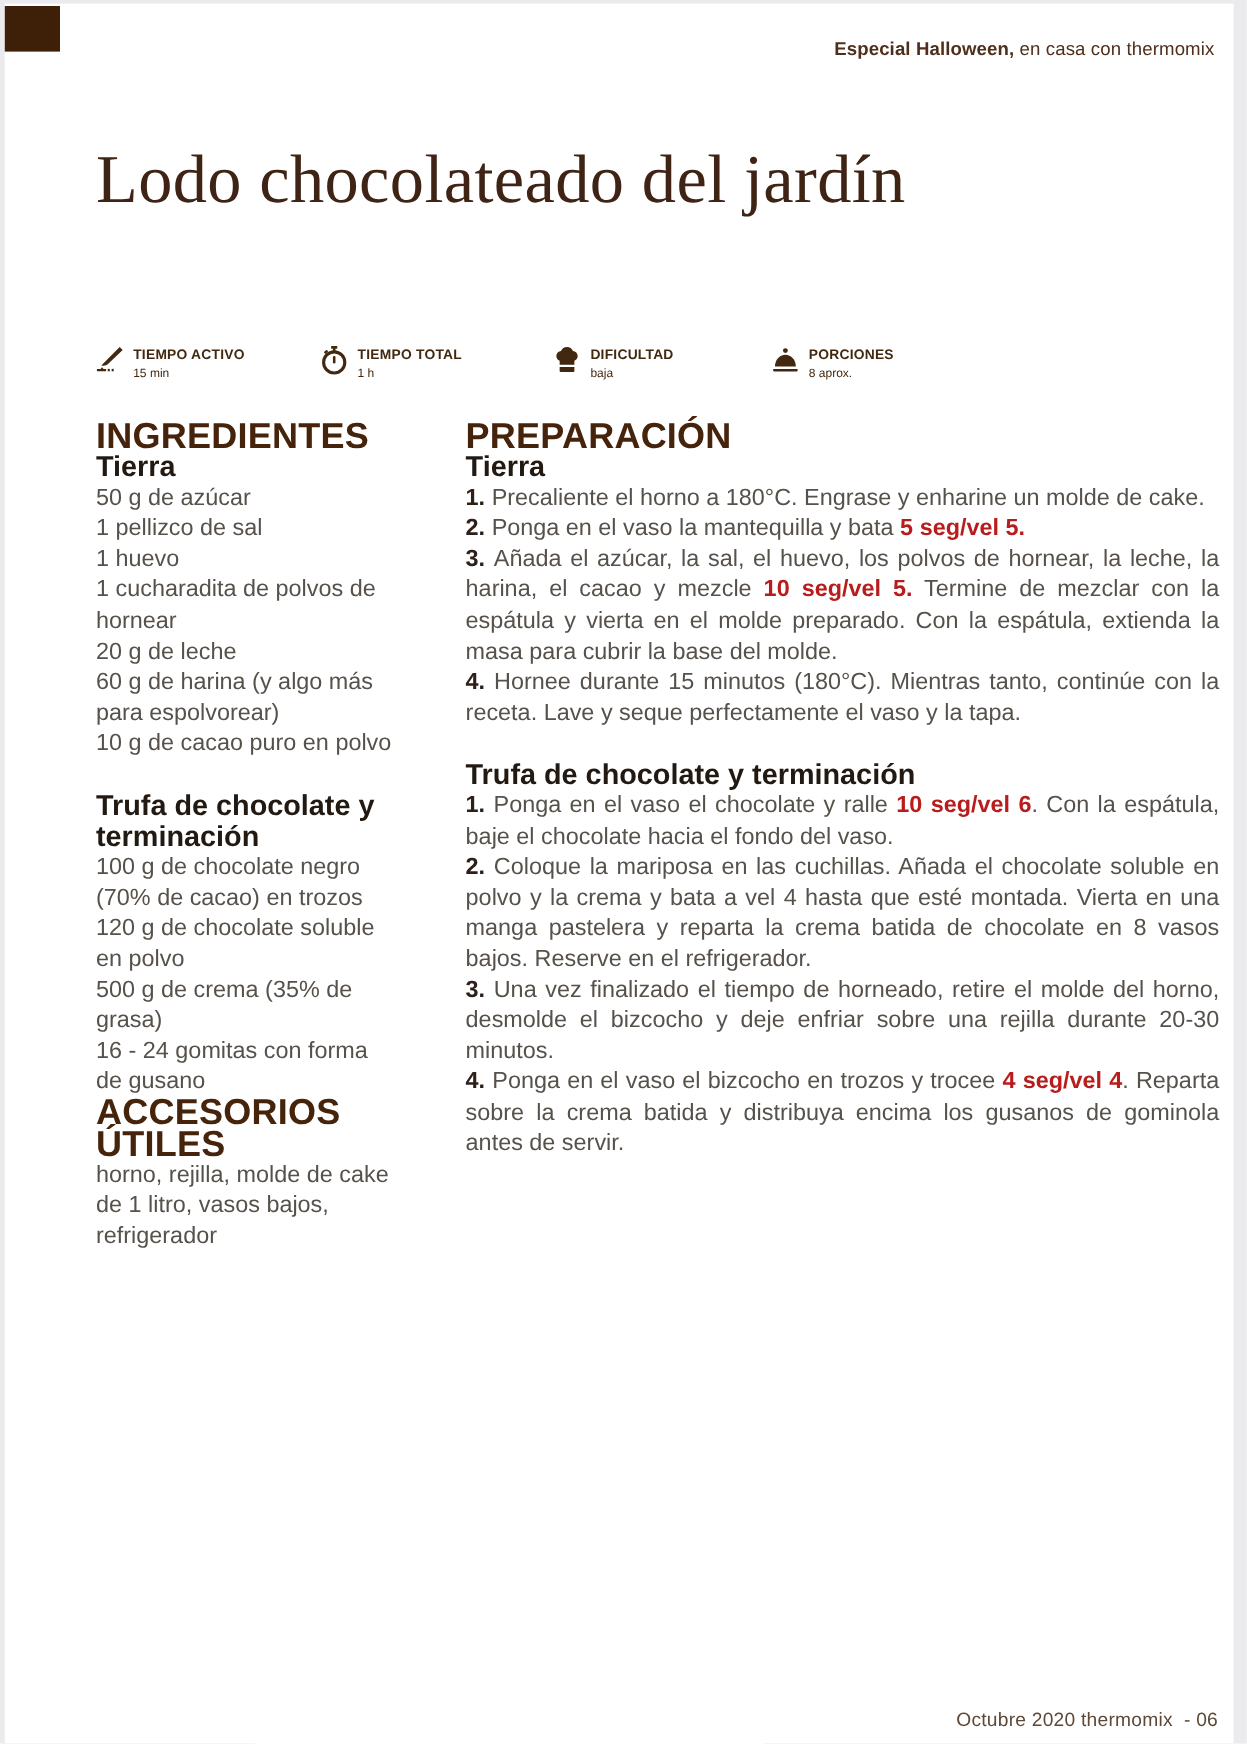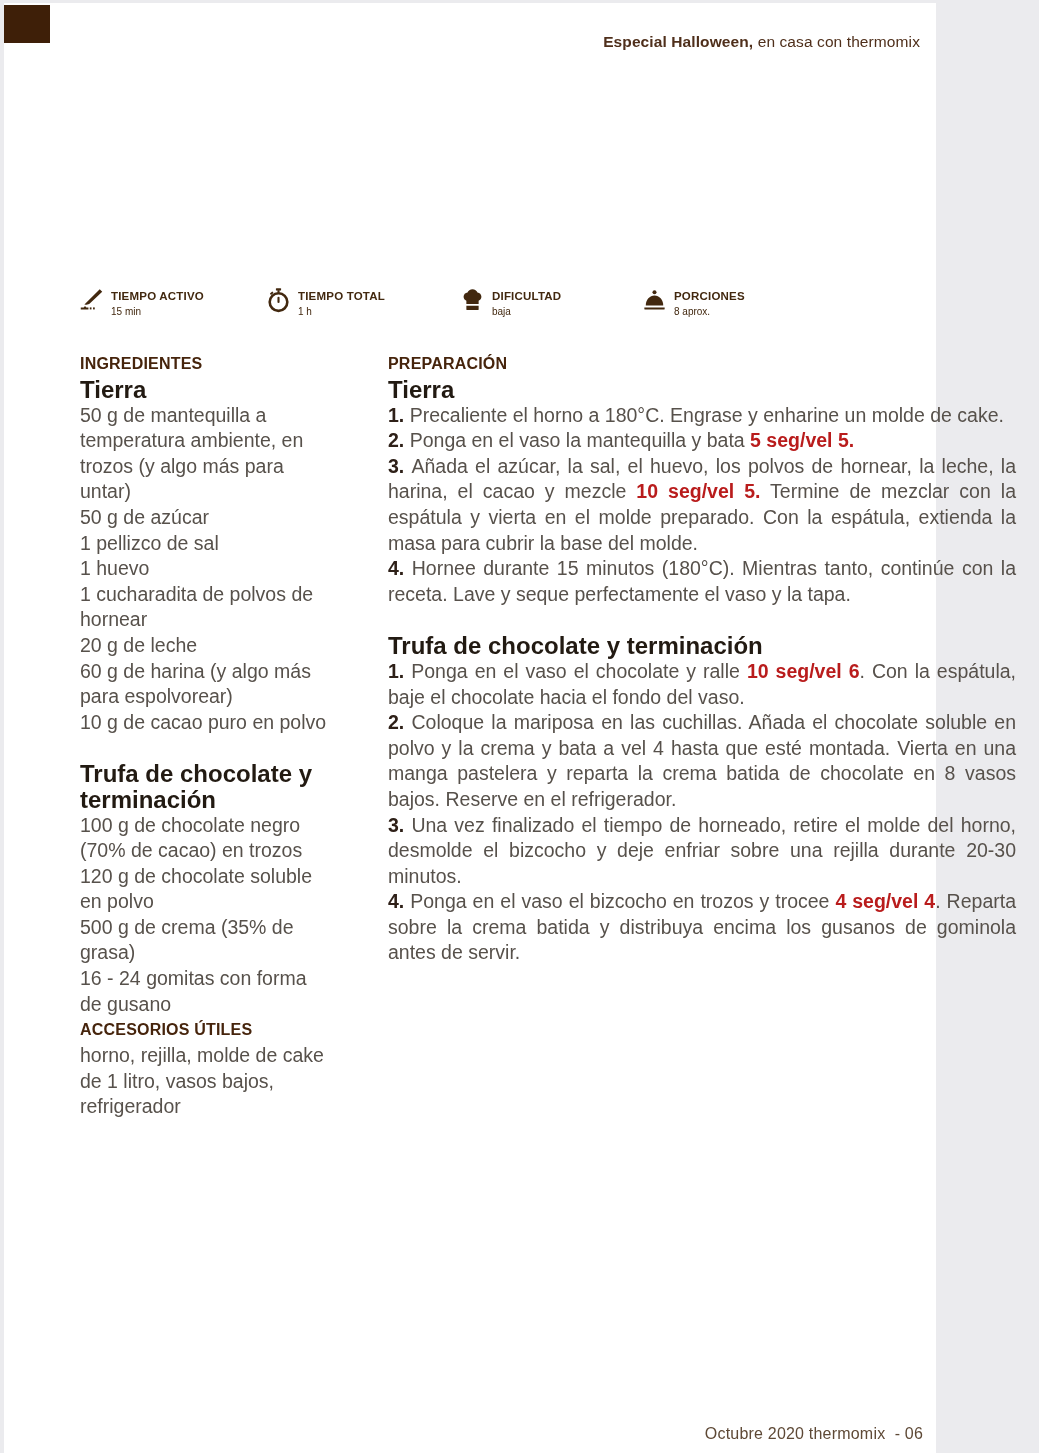--- a/index.html
+++ b/index.html
@@ -5,21 +5,21 @@
   html,body{margin:0;padding:0;}
   body{
     width:1039px;height:1453px;overflow:hidden;
     background:#ebebee;
     font-family:"Liberation Sans",sans-serif;
     -webkit-font-smoothing:antialiased;
   }
   .page{
     position:relative;
     margin:3px 11px 0 4px;
-    width:932px;height:1450px;
+    width:1024px;height:1450px;
     background:#ffffff;
   }
   .corner-square{
     position:absolute;left:0;top:2px;
     width:46px;height:38px;
     background:#3e1f08;
   }
   .page-header{
     position:absolute;top:30px;right:16px;
     font-size:15.5px;color:#4f2f1b;letter-spacing:.1px;
@@ -48,21 +48,21 @@
   .meta-label{font-size:11.5px;font-weight:bold;letter-spacing:.2px;padding-top:3px;}
   .meta-value{font-size:10px;margin-top:4px;}
   .columns{
     position:absolute;left:76px;top:348px;width:936px;
     display:flex;
     font-size:19.5px;line-height:25.6px;color:#57514b;
   }
   .col-left{width:248px;margin-right:60px;flex:none;}
   .col-right{flex:1;text-align:justify;}
   .sec-heading{
-    margin:0;font-size:16px;line-height:26px;
+    margin:0;font-size:30px;line-height:26px;
     font-weight:bold;color:#46240c;letter-spacing:.2px;
   }
   .sub-heading{
     margin:0;font-size:24px;line-height:25.6px;
     font-weight:bold;color:#221a12;
   }
   .ing-item{margin:0;}
   .ing-section{margin-top:0;}
   .ing-section + .ing-section{margin-top:26px;}
   .accessories-block{}
@@ -106,20 +106,21 @@
 </svg>
 
 <div class="page">
 
   <div class="corner-square"></div>
 
   <div class="page-header">
     <span class="hdr-bold">Especial Halloween,</span><span class="hdr-reg"> en casa con thermomix</span>
   </div>
 
+  <h1 class="recipe-title">Lodo chocolateado del jardín</h1>
 
   <div class="meta-row">
       <div class="meta-item">
     <span class="meta-icon">
       <svg>
             <use href="#knife-icon"></use>
           </svg>
     </span>
     <span class="meta-text">
       <span class="meta-label">TIEMPO ACTIVO</span>
@@ -161,21 +162,20 @@
   </div>
     </div>
 
   <div class="columns">
     <div class="col-left">
       <h2 class="sec-heading">INGREDIENTES</h2>
       <div id="ing-sections">
           <div class="ing-section">
     <h3 class="sub-heading">Tierra</h3>
     <div class="ing-items">
-              <p class="ing-item">50 g de mantequilla a temperatura ambiente, en trozos (y algo más para untar)</p>
               <p class="ing-item">50 g de azúcar</p>
               <p class="ing-item">1 pellizco de sal</p>
               <p class="ing-item">1 huevo</p>
               <p class="ing-item">1 cucharadita de polvos de hornear</p>
               <p class="ing-item">20 g de leche</p>
               <p class="ing-item">60 g de harina (y algo más para espolvorear)</p>
               <p class="ing-item">10 g de cacao puro en polvo</p>
             </div>
   </div>
           <div class="ing-section">

